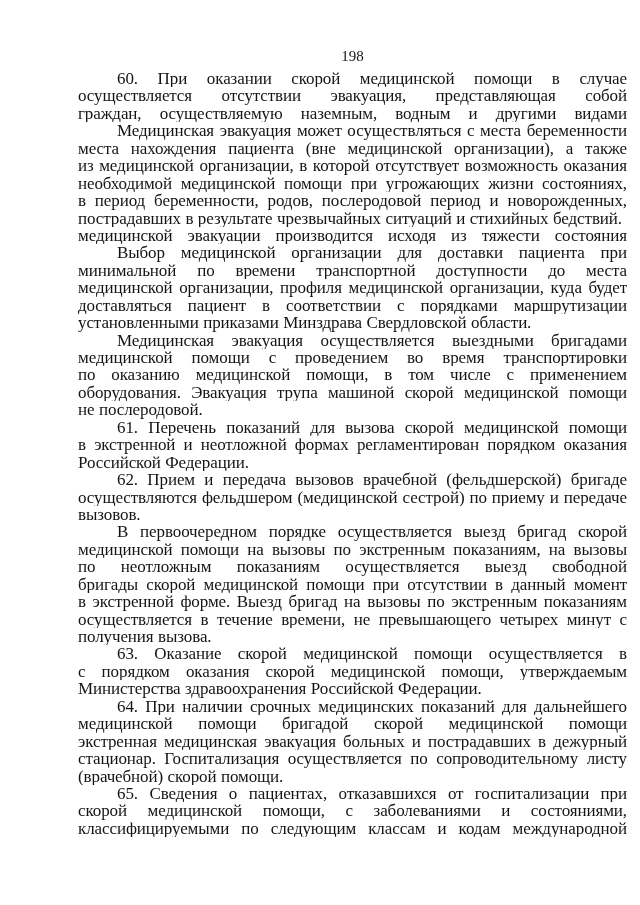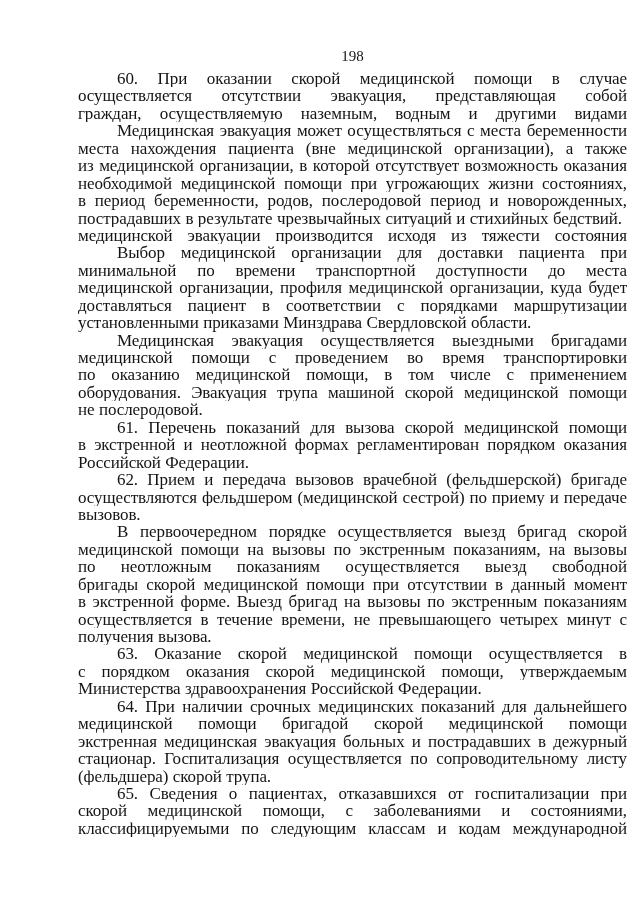--- a/index.html
+++ b/index.html
@@ -98,21 +98,21 @@
         <div class="para">
           <div class="line first">63. Оказание скорой медицинской помощи осуществляется в соответствии</div>
           <div class="line">с порядком оказания скорой медицинской помощи, утверждаемым приказом</div>
           <div class="line lastleft">Министерства здравоохранения Российской Федерации.</div>
         </div>
         <div class="para">
           <div class="line first">64. При наличии срочных медицинских показаний для дальнейшего оказания</div>
           <div class="line">медицинской помощи бригадой скорой медицинской помощи осуществляется</div>
           <div class="line">экстренная медицинская эвакуация больных и пострадавших в дежурный</div>
           <div class="line">стационар. Госпитализация осуществляется по сопроводительному листу врача</div>
-          <div class="line lastleft">(фельдшера) скорой трупа.</div>
+          <div class="line lastleft">(врачебной) скорой помощи.</div>
         </div>
         <div class="para">
           <div class="line first">65. Сведения о пациентах, отказавшихся от госпитализации при вызове</div>
           <div class="line">скорой медицинской помощи, с заболеваниями и состояниями,</div>
           <div class="line">классифицируемыми по следующим классам и кодам международной</div>
         </div>
       </div>
   </div>
 </div>
 

